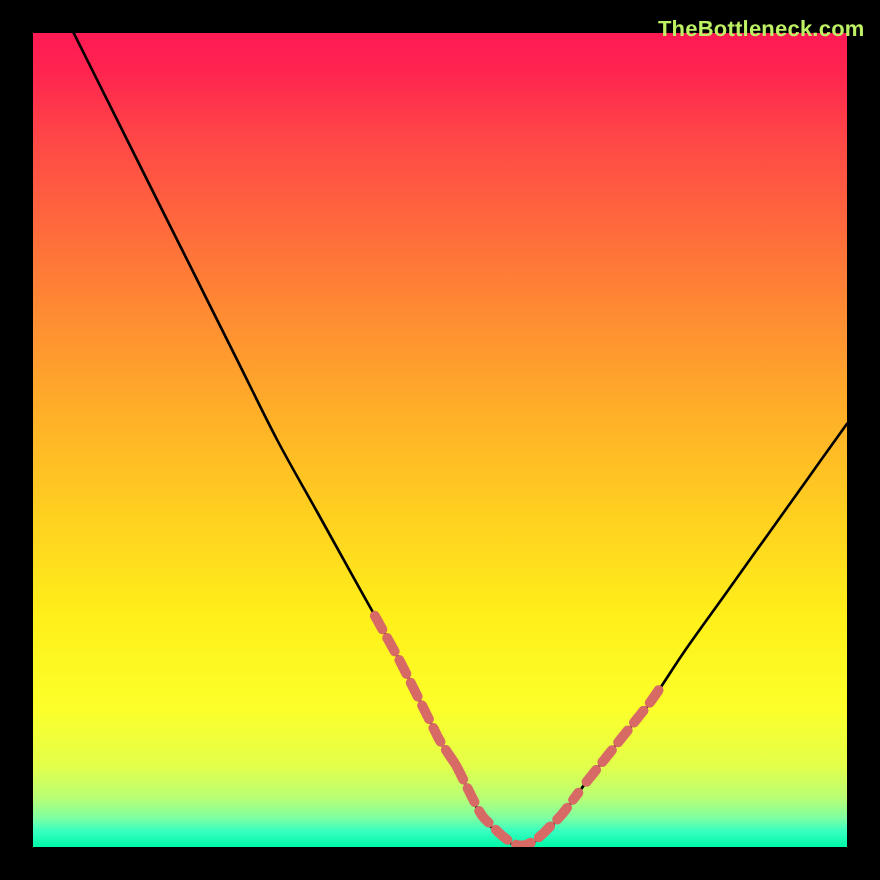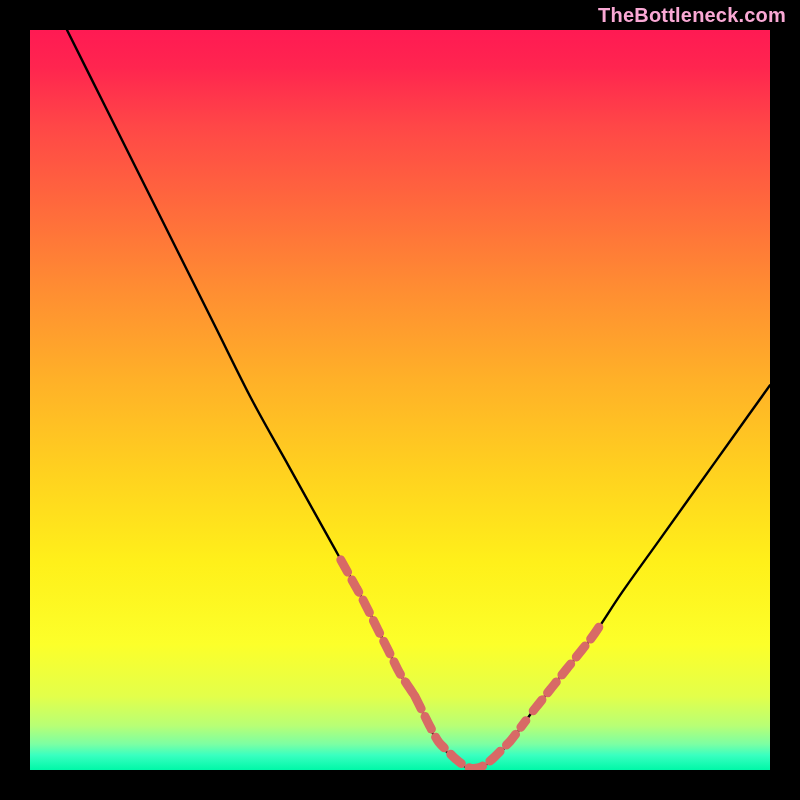--- a/index.html
+++ b/index.html
@@ -12,23 +12,23 @@
     font-family: Arial, Helvetica, sans-serif;
   }
   .stage {
     position: relative;
     width: 800px;
     height: 800px;
     background: #000;
   }
   .watermark {
     position: absolute;
-    top: 4px;
+    top: 16px;
     right: 14px;
-    color: #f9a8d4;
+    color: #bef264;
     font-size: 20px;
     font-weight: 600;
     letter-spacing: 0.2px;
     user-select: none;
     z-index: 10;
     margin-left: 28px;
   }
   .plot-area {
     position: absolute;
     left: 30px;

